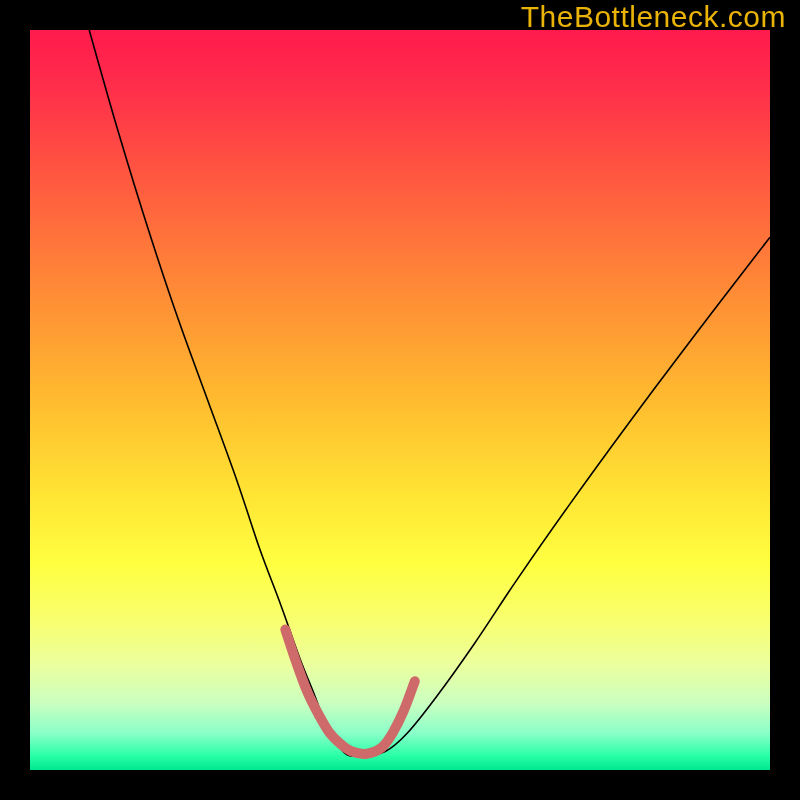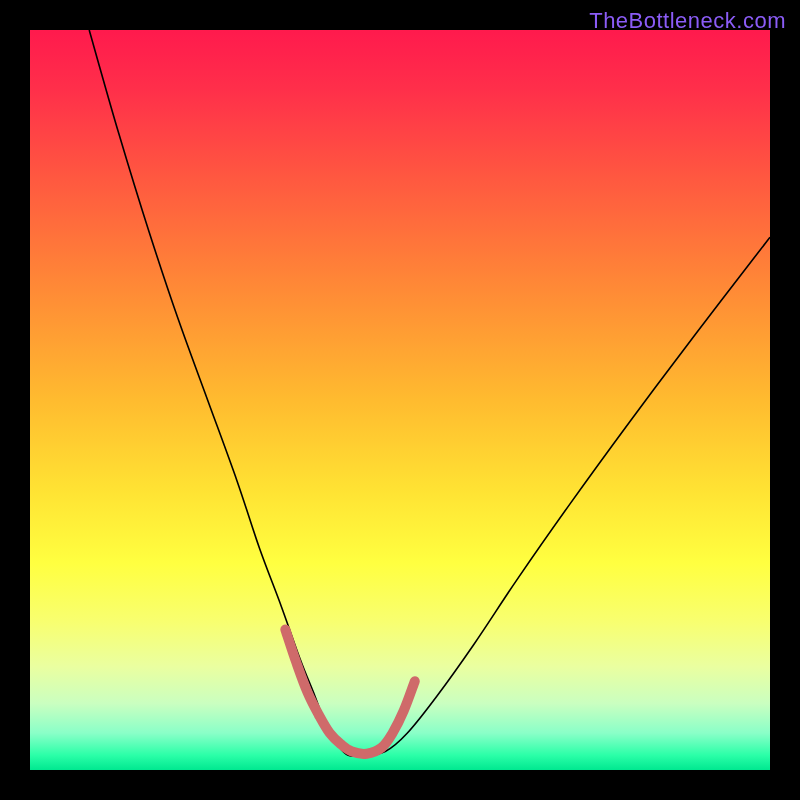--- a/index.html
+++ b/index.html
@@ -12,24 +12,24 @@
     font-family: Arial, Helvetica, sans-serif;
   }
   .frame {
     position: relative;
     width: 800px;
     height: 800px;
     background: #000;
   }
   .watermark {
     position: absolute;
-    top: 8px;
+    top: 0;
     right: 14px;
-    color: #8b5cf6;
-    font-size: 22px;
+    color: #eab308;
+    font-size: 30px;
     font-weight: 500;
     letter-spacing: 0.5px;
     z-index: 10;
   }
   .plot {
     position: absolute;
     left: 30px;
     top: 30px;
     width: 740px;
     height: 740px;

